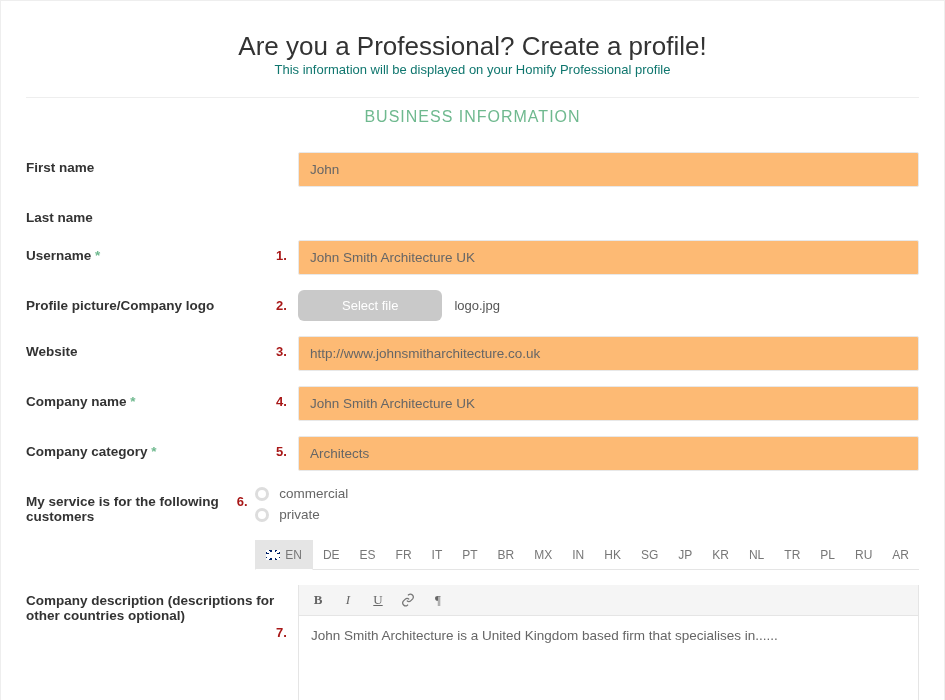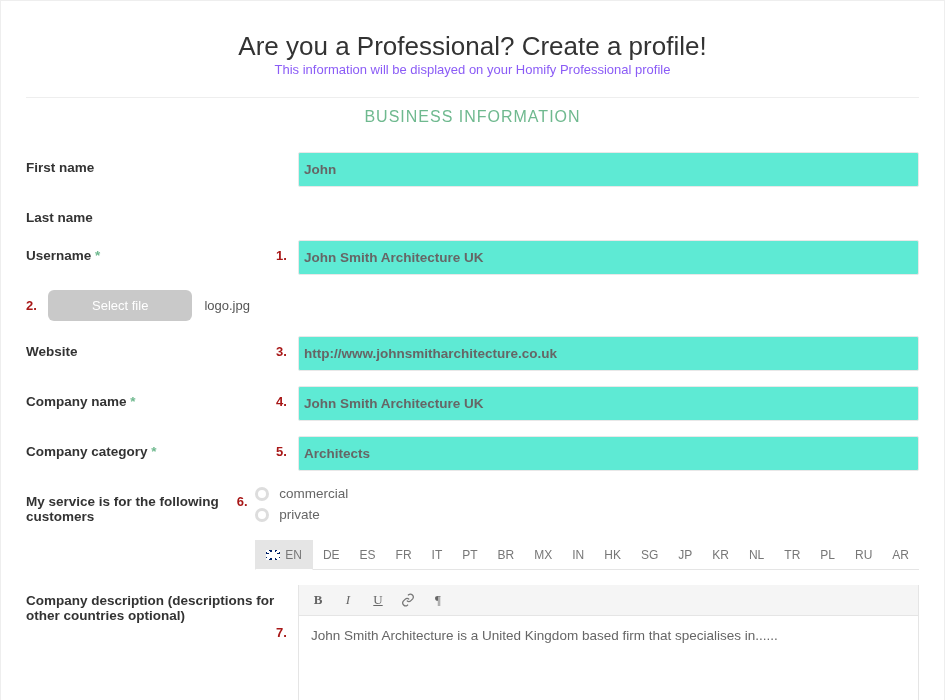--- a/index.html
+++ b/index.html
@@ -6,44 +6,43 @@
     body {
       font-family: -apple-system, BlinkMacSystemFont, "Segoe UI", Arial, sans-serif;
       background: #fff;
       color: #3a3a3a;
       width: 945px;
       border: 1px solid #eee;
     }
     .container { padding: 30px 25px 20px 25px; }
     .header { text-align: center; margin-bottom: 20px; }
     .header h1 { font-size: 26px; font-weight: 400; color: #333; }
-    .header p { font-size: 13px; color: #8b5cf6; }
+    .header p { font-size: 13px; color: #0f766e; }
     .section-title {
       text-align: center;
       color: #6fb98f;
       font-size: 16px;
       letter-spacing: 1px;
       padding: 10px 0;
       border-top: 1px solid #eee;
       margin-bottom: 16px;
     }
     .form-row { display: flex; align-items: flex-start; margin-bottom: 15px; }
     .label-col { width: 250px; padding-top: 8px; font-size: 13.5px; font-weight: 600; color: #333; }
     .req { color: #6fb98f; }
     .num-col { width: 22px; color: #a81818; font-weight: 600; font-size: 13px; padding-top: 8px; text-align: left; }
     .field-col { flex: 1; }
     .txt-input {
       width: 100%;
-      padding: 9px 5px;
+      padding: 9px 11px;
       border: 1px solid #e8e8e8;
-      background: #5eead4;
+      background: #fdba74;
       font-size: 13.5px;
       color: #666;
       border-radius: 2px;
-      font-weight: bold;
     }
     .txt-input::placeholder { color: #888; }
     .file-row { display: flex; align-items: center; gap: 12px; }
     .select-btn {
       background: #c9c9c9; color: #fff;
       border: none; padding: 8px 44px;
       font-size: 13px; cursor: pointer; border-radius: 6px;
     }
     .file-name { font-size: 13px; color: #555; }
     .radio-group { display: flex; flex-direction: column; gap: 6px; }
@@ -127,20 +126,21 @@
       <span>Username</span>
       <span class="req"> *</span>
     </div>
     <div class="num-col">1.</div>
     <div class="field-col">
       <input class="txt-input" value="John Smith Architecture UK" style="">
     </div>
   </div>
 
   <div class="form-row">
+    <div class="label-col">Profile picture/Company logo</div>
     <div class="num-col">2.</div>
     <div class="field-col file-row">
       <button class="select-btn">Select file</button>
       <span class="file-name">logo.jpg</span>
     </div>
   </div>
 
   <div class="form-row">
     <div class="label-col">Website</div>
     <div class="num-col">3.</div>

